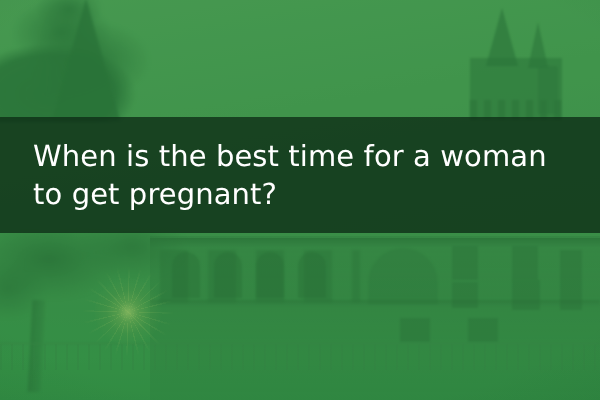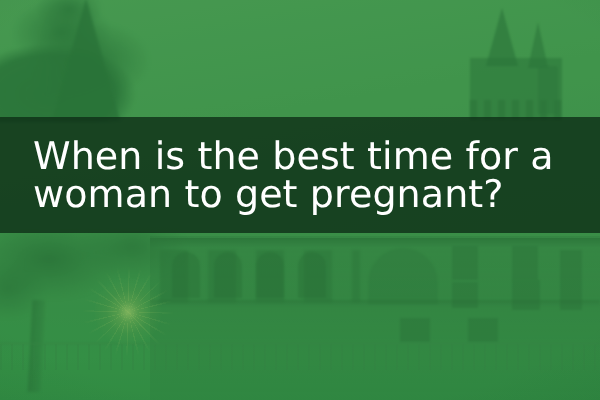--- a/index.html
+++ b/index.html
@@ -250,21 +250,21 @@
     top: 117px;
     width: 600px;
     height: 116px;
     background: rgba(14,46,22,.80);
     display: flex;
     align-items: center;
   }
   .caption-text {
     color: #ffffff;
     font-family: "DejaVu Sans", sans-serif;
-    font-size: 38px;
+    font-size: 29px;
     line-height: 38px;
     font-weight: 400;
     letter-spacing: .1px;
     padding: 0 0 0 33px;
     width: 567px;
     box-sizing: border-box;
     word-break: break-all;
     overflow-wrap: break-word;
     text-rendering: geometricPrecision;
   }

